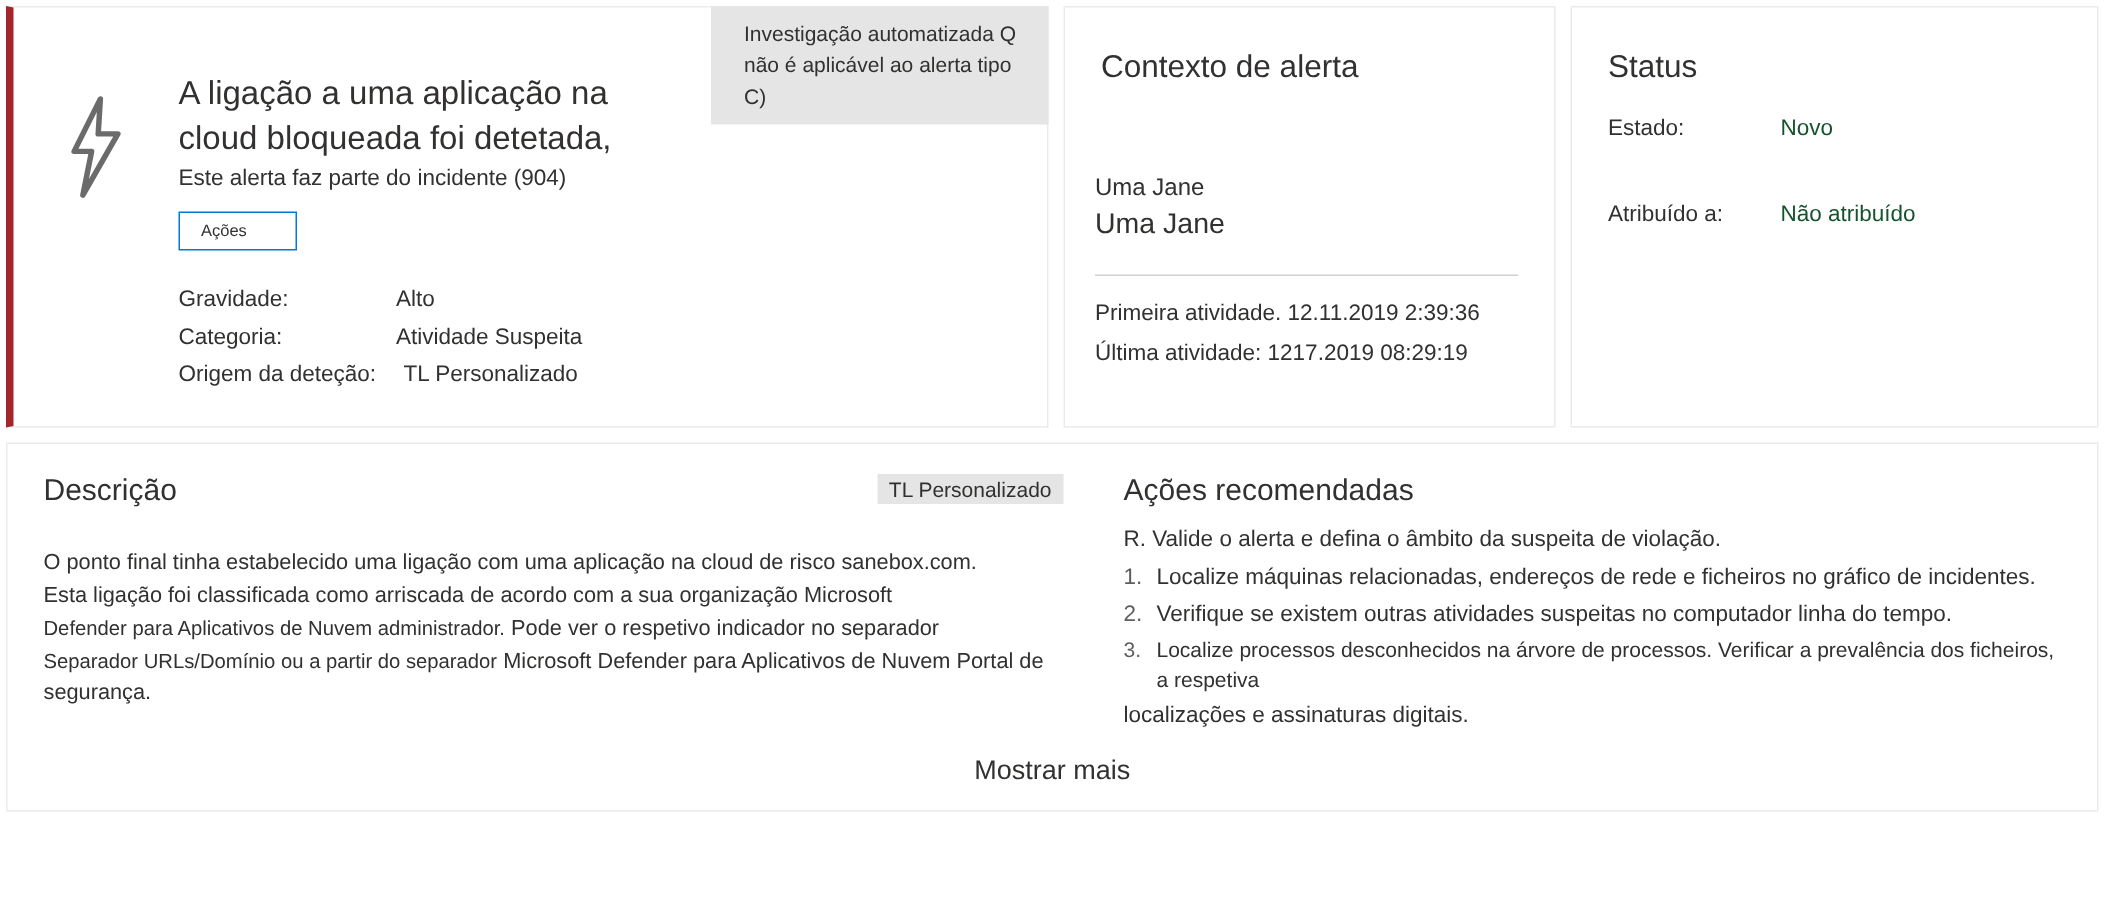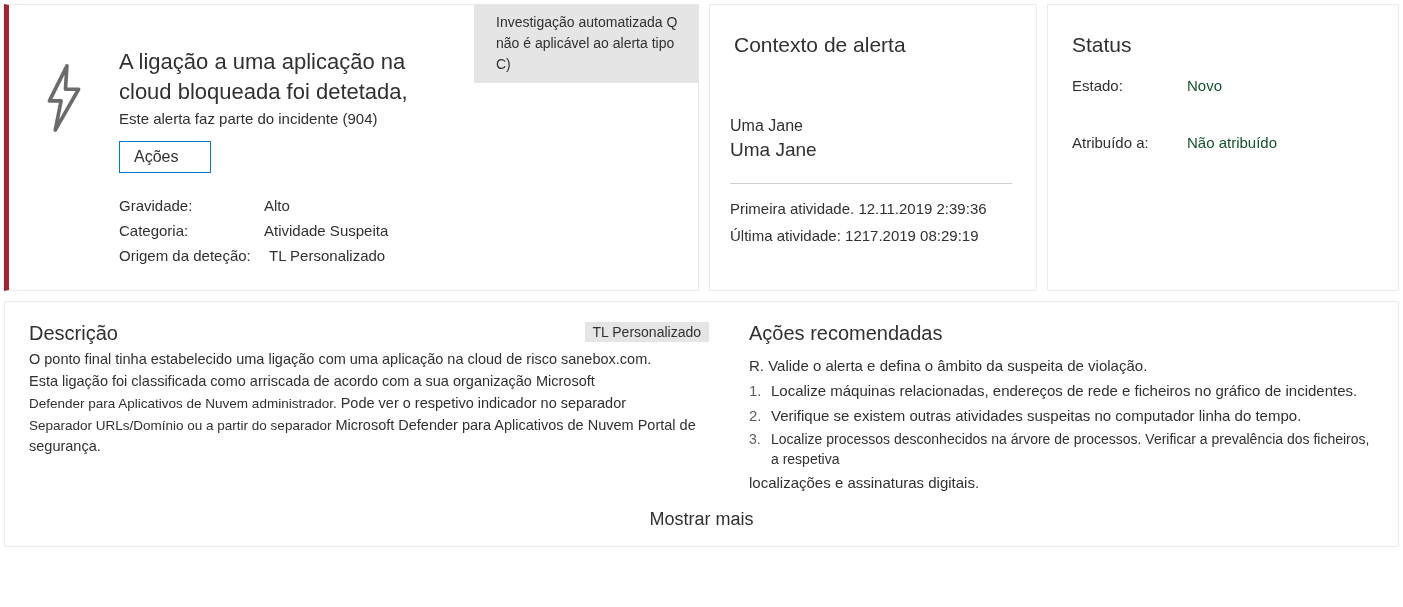--- a/index.html
+++ b/index.html
@@ -54,21 +54,21 @@
     .alert-incident {
       font-size: 15px;
       color: #323130;
       margin-bottom: 14px;
     }
     .actions-btn {
       border: 1px solid #0078d4;
       color: #323130;
       background: #fff;
       padding: 6px 32px 6px 14px;
-      font-size: 16px;
+      font-size: 11px;
       font-family: inherit;
       cursor: pointer;
       margin-bottom: 24px;
     }
     .meta-row {
       display: flex;
       font-size: 15px;
       margin-bottom: 8px;
     }
     .meta-label {
@@ -147,21 +147,21 @@
     .desc-col {
       flex: 0 0 680px;
       position: relative;
     }
     .rec-col {
       flex: 1;
     }
     .bottom-title {
       font-size: 20px;
       font-weight: 400;
-      margin-bottom: 4px;
+      margin-bottom: 26px;
     }
     .tag-chip {
       position: absolute;
       top: 0;
       right: 0;
       background: #e5e5e5;
       font-size: 14px;
       padding: 2px 8px;
       color: #323130;
     }

